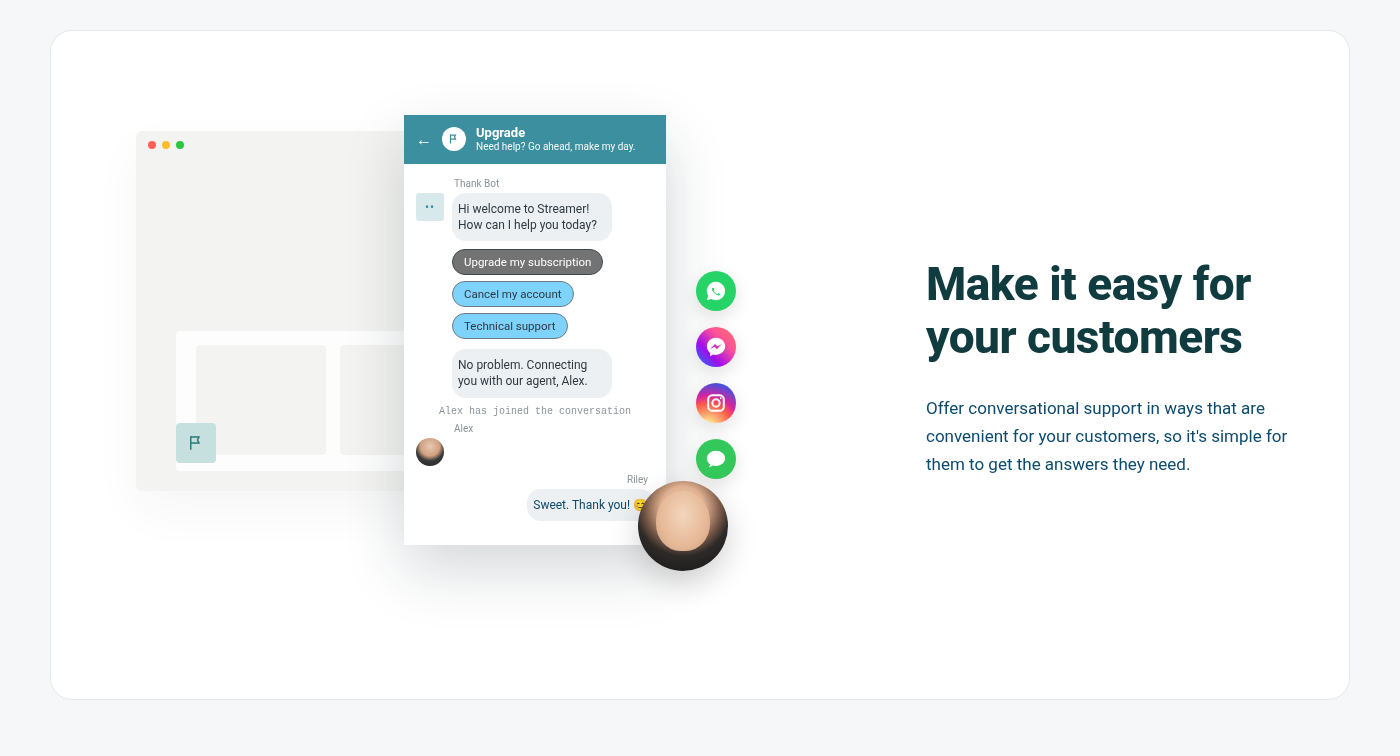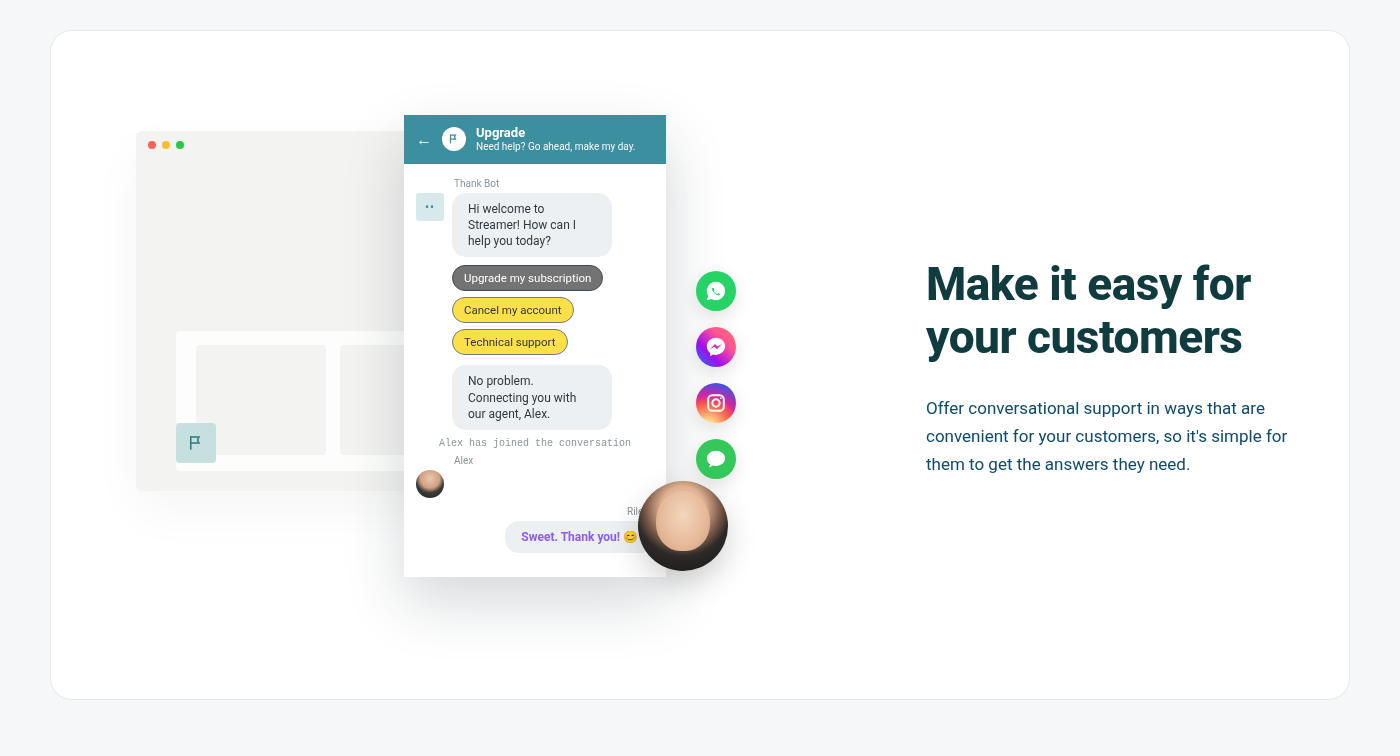--- a/index.html
+++ b/index.html
@@ -150,45 +150,44 @@
     letter-spacing: 1px;
   }
   .agent-avatar {
     width: 28px; height: 28px;
     border-radius: 50%;
     background: radial-gradient(circle at 50% 30%, #e8c9b0 0%, #d0a080 40%, #3a3a3a 60%, #222 100%);
   }
   .bubble {
     background: #edf0f2;
     color: #2f3941;
-    padding: 8px 16px;
+    padding: 8px 6px;
     border-radius: 14px;
     max-width: 160px;
     line-height: 1.35;
     font-size: 12px;
   }
   .bubble.user {
     background: #edf0f2;
-    color: #8b5cf6;
-    font-weight: bold;
+    color: #0c4a6e;
   }
   .pills {
     margin-left: 36px;
     display: flex;
     flex-wrap: wrap;
     gap: 6px;
     margin-bottom: 10px;
   }
   .pill {
     border: 1px solid #6f7a82;
     border-radius: 16px;
     padding: 5px 11px;
     font-size: 11.5px;
     color: #2f3941;
-    background: #fde047;
+    background: #7dd3fc;
     cursor: pointer;
   }
   .pill.selected {
     background: #737373;
     color: #fff;
     border-color: #3e4a52;
   }
   .join-msg {
     font-size: 10px;
     color: #8a949c;

